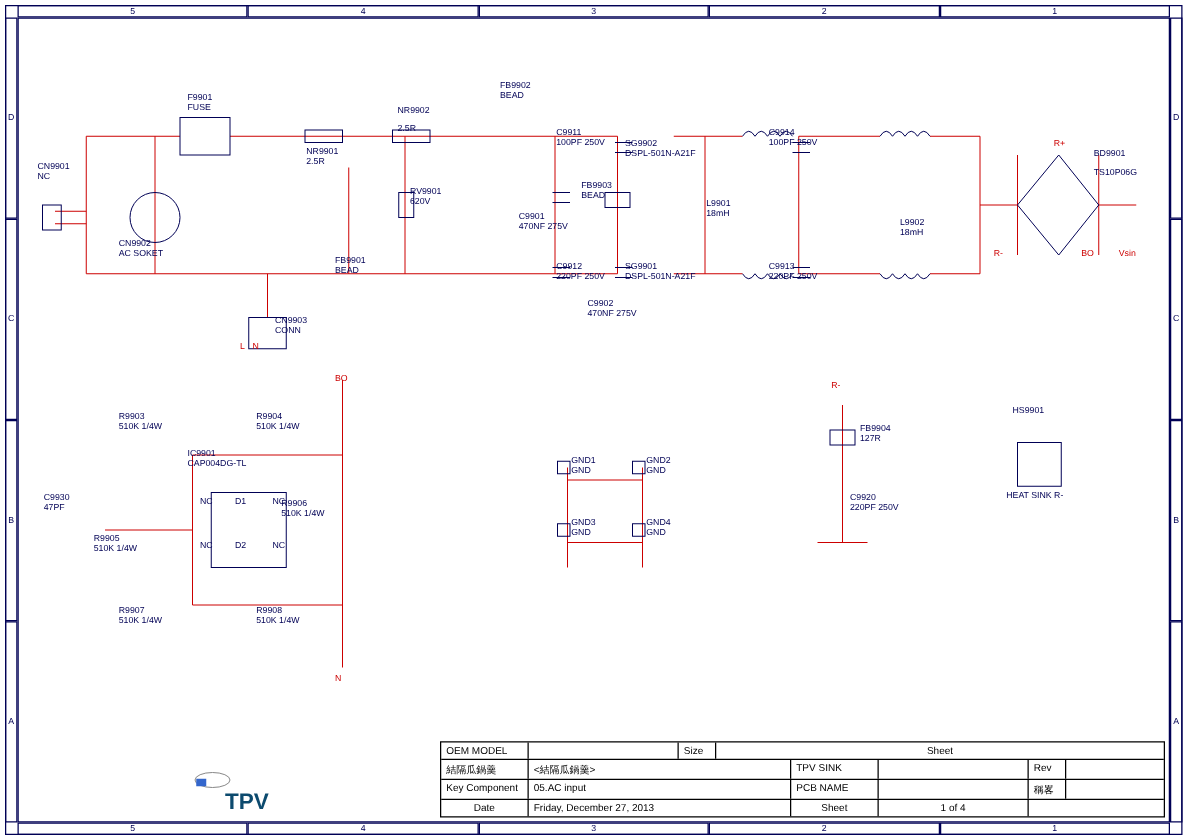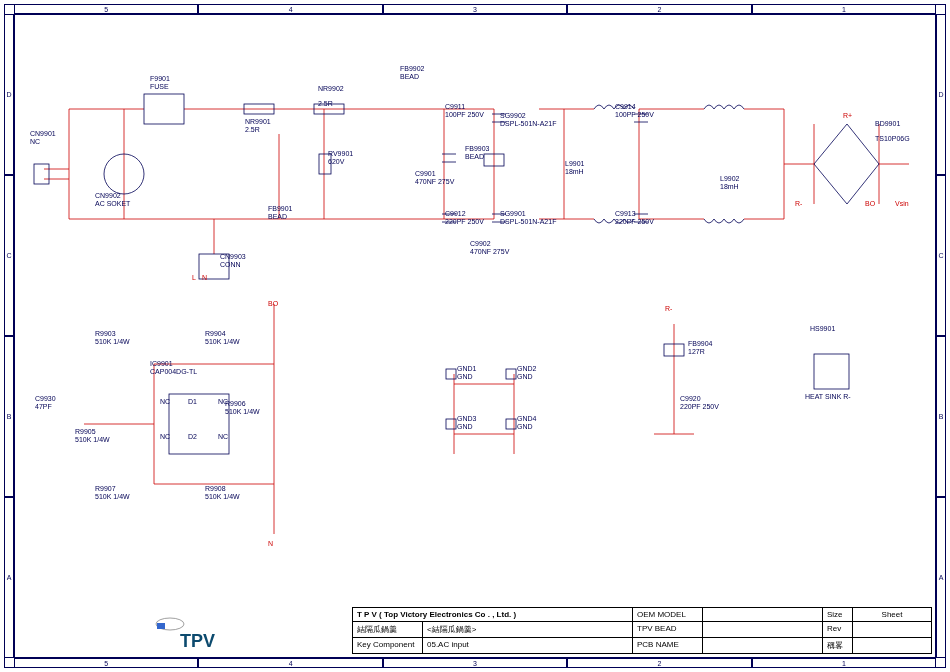--- a/index.html
+++ b/index.html
@@ -174,35 +174,41 @@
 <div class="comp" style="left:188px;top:433px">D2</div>
 
 <svg class="logomark" viewBox="0 0 30 20">
   <ellipse cx="15" cy="10" rx="14" ry="6" fill="none" stroke="#888" stroke-width="0.8"></ellipse>
   <rect x="2" y="9" width="8" height="6" fill="#36c"></rect>
 </svg>
 <div class="logo">TPV</div>
 
 <div class="tblock">
   <div class="trow">
-    <div class="tcell" style="width:280px;font-weight:bold">T P V  ( Top  Victory  Electronics  Co . ,  Ltd. )</div>
     <div class="tcell" style="width:70px">OEM MODEL</div>
     <div class="tcell" style="width:120px"></div>
     <div class="tcell" style="width:30px">Size</div>
     <div class="tcell" style="flex:1;text-align:center">Sheet</div>
   </div>
   <div class="trow">
     <div class="tcell" style="width:70px">結隔瓜鍋羹</div>
     <div class="tcell" style="width:210px">&lt;結隔瓜鍋羹&gt;</div>
-    <div class="tcell" style="width:70px">TPV BEAD</div>
+    <div class="tcell" style="width:70px">TPV SINK</div>
     <div class="tcell" style="width:120px"></div>
     <div class="tcell" style="width:30px">Rev</div>
     <div class="tcell" style="flex:1"></div>
   </div>
   <div class="trow">
     <div class="tcell" style="width:70px">Key Component</div>
     <div class="tcell" style="width:210px">05.AC input</div>
     <div class="tcell" style="width:70px">PCB NAME</div>
     <div class="tcell" style="width:120px"></div>
     <div class="tcell" style="width:30px">稱畧</div>
     <div class="tcell" style="flex:1"></div>
   </div>
+  <div class="trow">
+    <div class="tcell" style="width:70px;text-align:center">Date</div>
+    <div class="tcell" style="width:210px">Friday, December 27, 2013</div>
+    <div class="tcell" style="width:70px;text-align:center">Sheet</div>
+    <div class="tcell" style="width:120px;text-align:center">1   of    4</div>
+    <div class="tcell" style="flex:1"></div>
+  </div>
 </div>
 
 </body></html>

